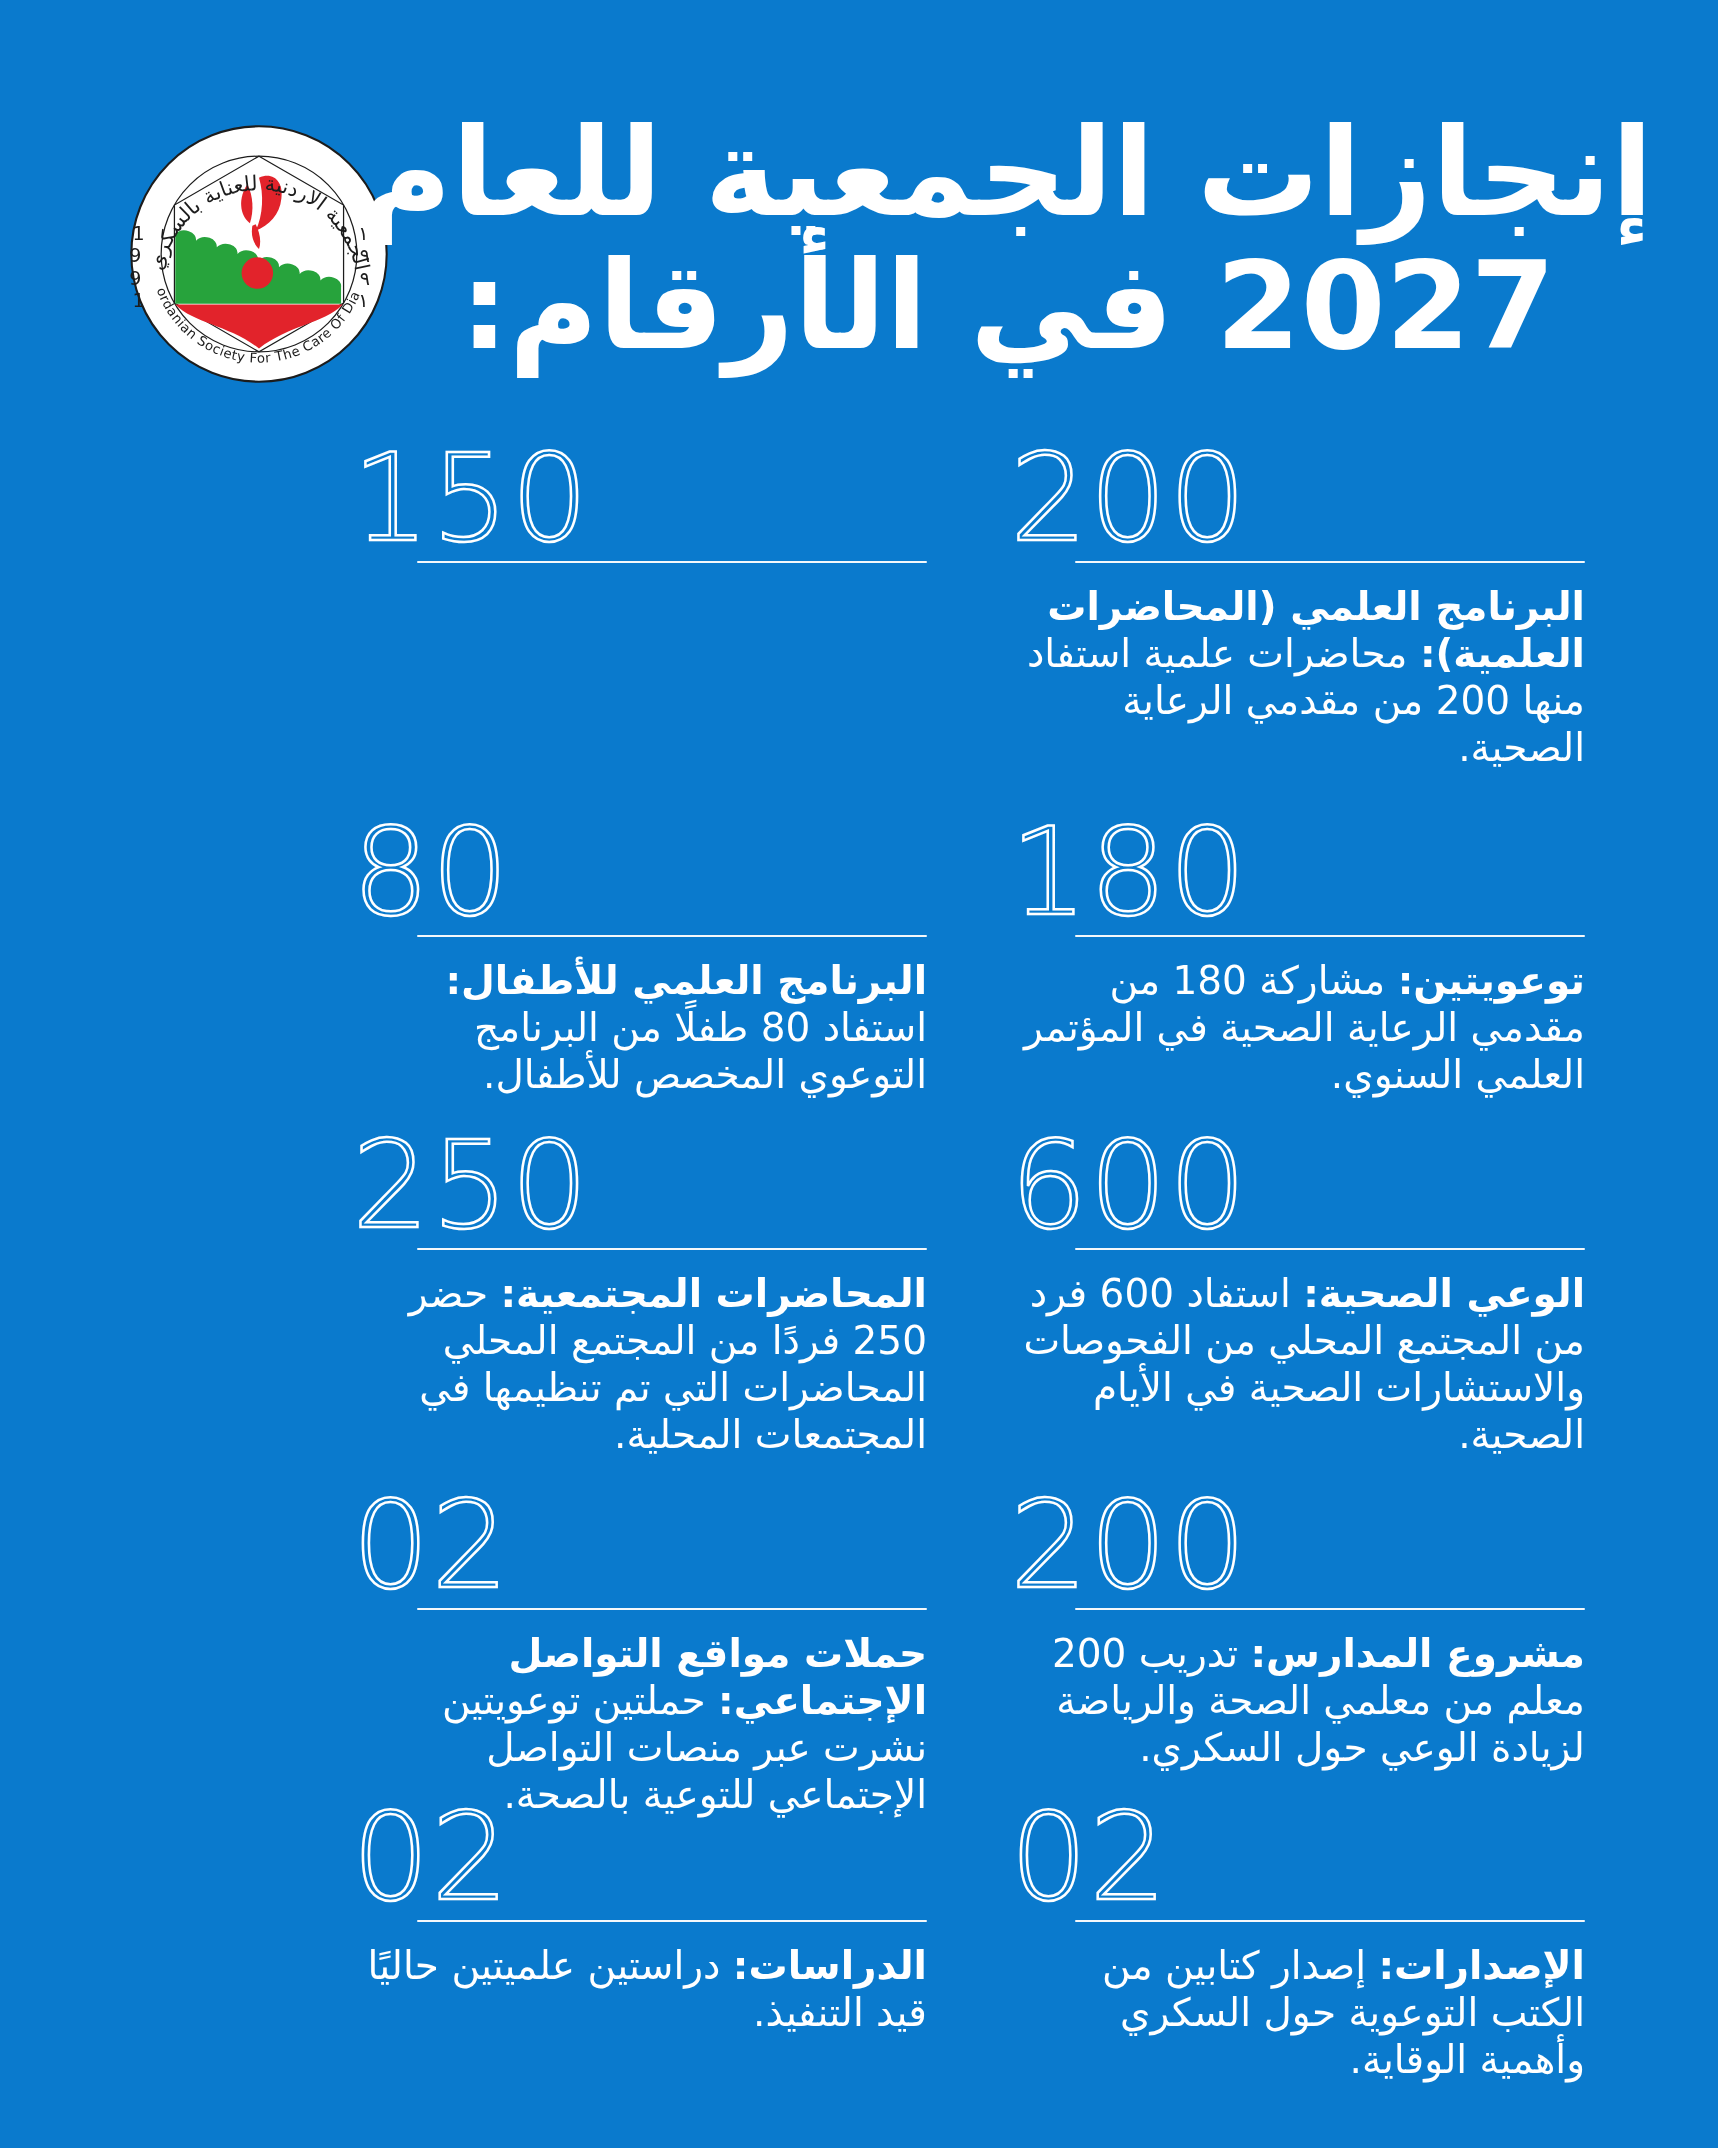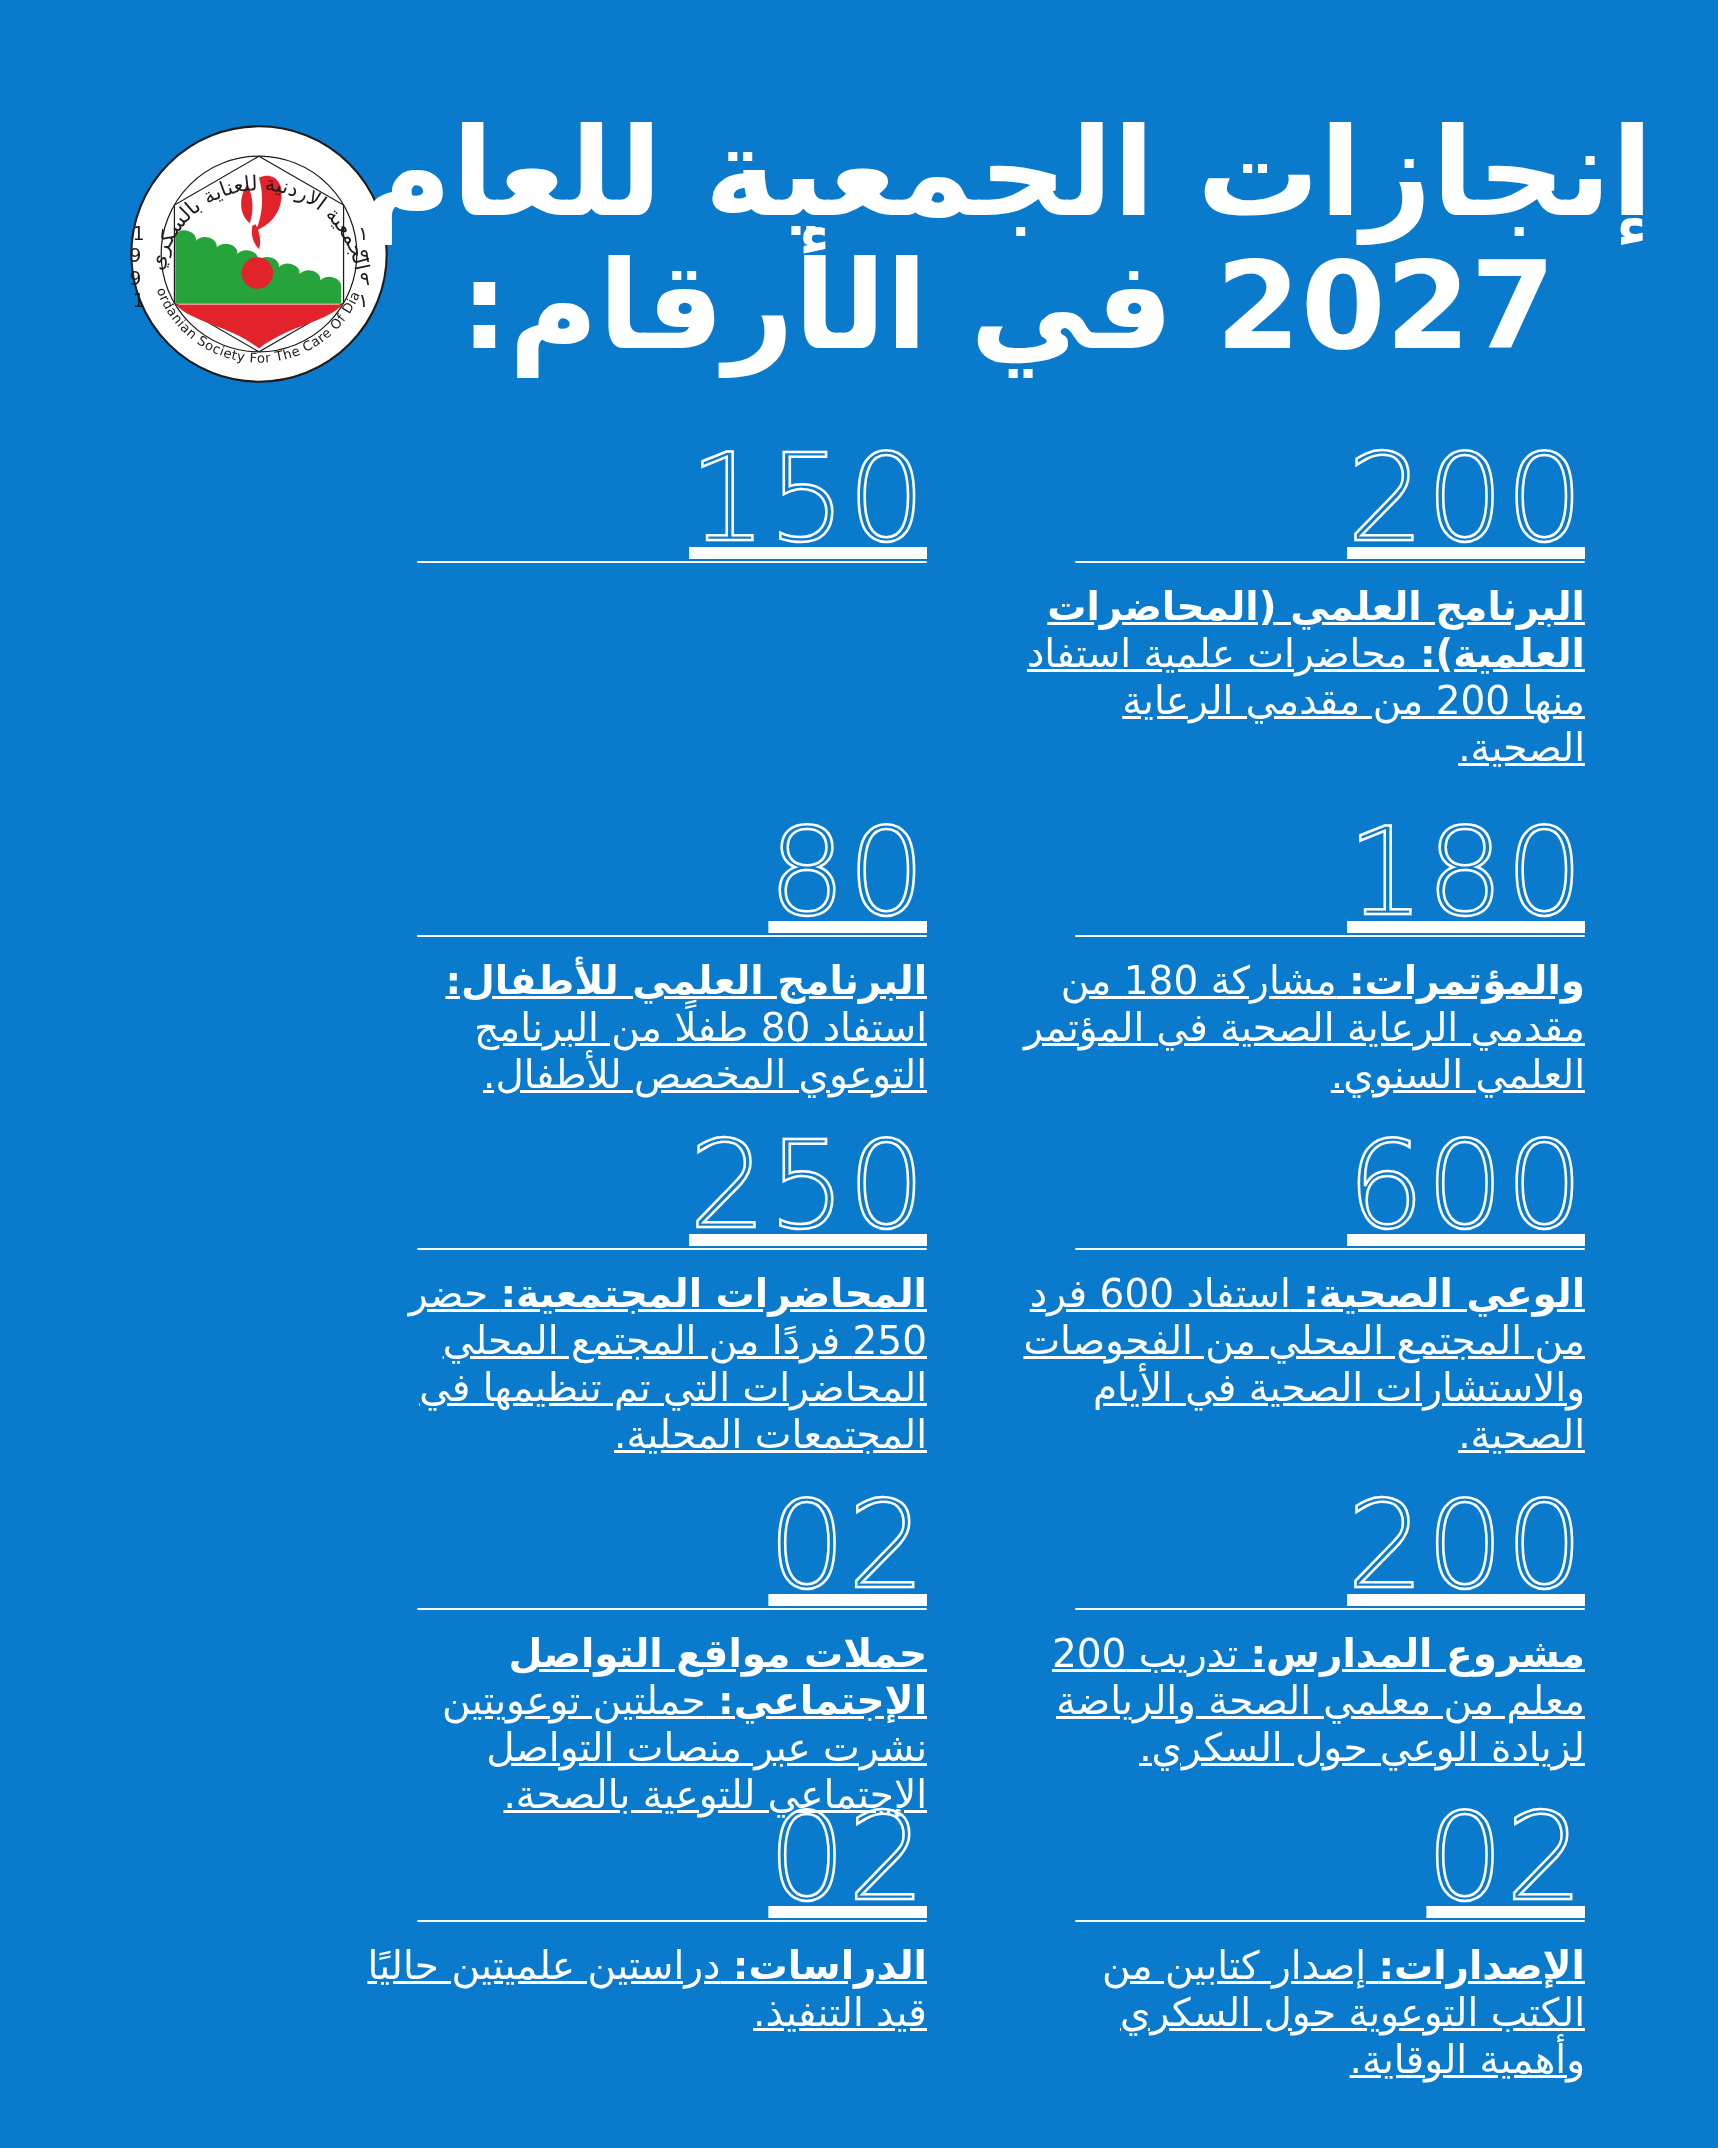--- a/index.html
+++ b/index.html
@@ -35,22 +35,20 @@
     font-size: 122px;
     line-height: 133px;
     letter-spacing: -0.8px;
   }
   .title .line { white-space: nowrap; }
 
   
   .stat {
     position: absolute;
     width: 575px;
-    text-align: right;
-    text-decoration: underline;
   }
   .col-r { right: 133px; }
   .col-l { right: 791px; }
   .row-1 { top: 437px; }
   .row-2 { top: 811px; }
   .row-3 { top: 1124px; }
   .row-4 { top: 1484px; }
   .row-5 { top: 1796px; }
 
   .num {
@@ -142,21 +140,21 @@
   </section>
 
   <section class="stat row-1 col-l">
     <div class="num">150</div>
     <div class="rule"></div>
   </section>
 
   <section class="stat row-2 col-r">
     <div class="num">180</div>
     <div class="rule"></div>
-    <p class="desc"><b>والمؤتمرات:</b> <span>مشاركة 180 من مقدمي الرعاية الصحية في المؤتمر العلمي السنوي.</span></p>
+    <p class="desc"><b>توعويتين:</b> <span>مشاركة 180 من مقدمي الرعاية الصحية في المؤتمر العلمي السنوي.</span></p>
   </section>
 
   <section class="stat row-2 col-l">
     <div class="num">80</div>
     <div class="rule"></div>
     <p class="desc"><b>البرنامج العلمي للأطفال:</b> <span>استفاد 80 طفلًا من البرنامج التوعوي المخصص للأطفال.</span></p>
   </section>
 
   <section class="stat row-3 col-r">
     <div class="num">600</div>

